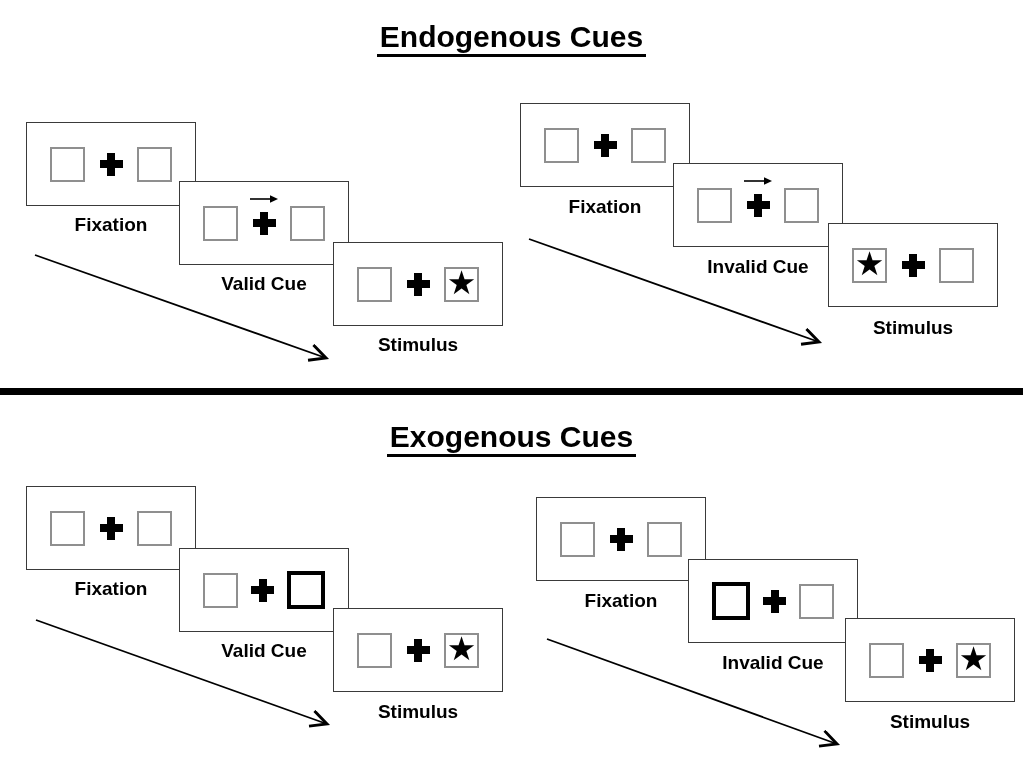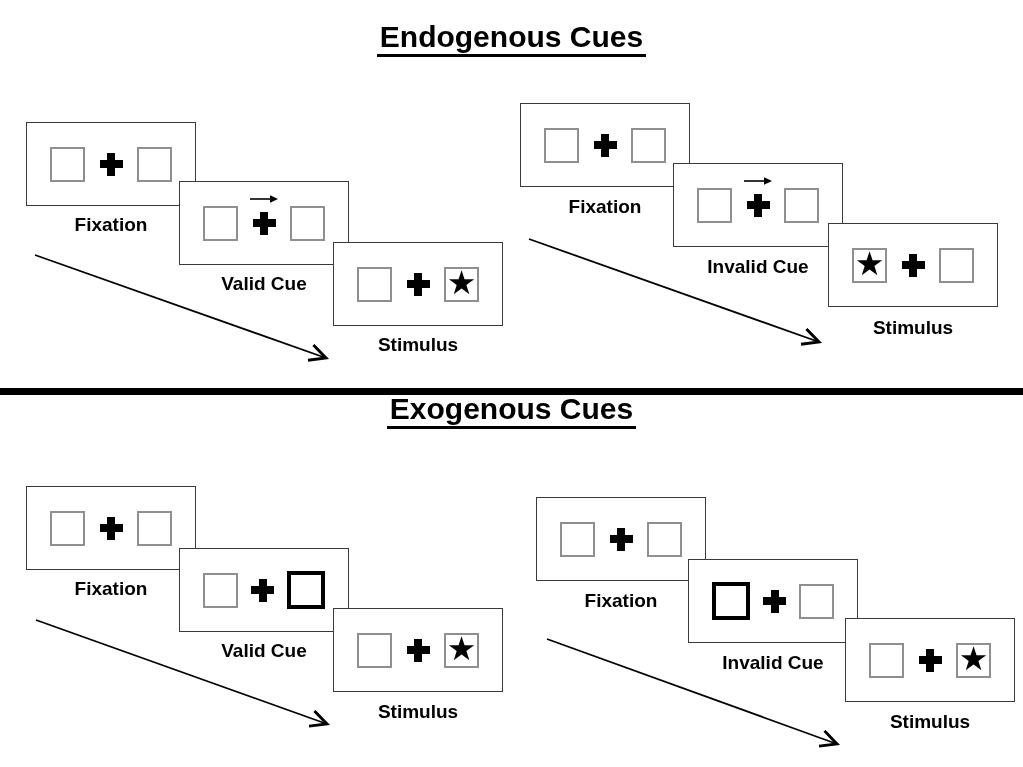--- a/index.html
+++ b/index.html
@@ -50,21 +50,21 @@
     </defs>
     <line x1="35" y1="255" x2="326" y2="358" stroke="#000" stroke-width="1.8" marker-end="url(#ah)"></line>
     <line x1="529" y1="239" x2="819" y2="342" stroke="#000" stroke-width="1.8" marker-end="url(#ah)"></line>
     <line x1="36" y1="620" x2="327" y2="724" stroke="#000" stroke-width="1.8" marker-end="url(#ah)"></line>
     <line x1="547" y1="639" x2="837" y2="744" stroke="#000" stroke-width="1.8" marker-end="url(#ah)"></line>
   </svg>
 
   <div class="title" style="top:20px">
     <span>Endogenous Cues</span>
   </div>
-  <div class="title" style="top:392px">
+  <div class="title" style="top:420px">
     <span>Exogenous Cues</span>
   </div>
 
   <div class="divider" style="top:388px"></div>
 
   <div class="panel z1" style="left:26px;top:122px">
     <div class="sq"></div>
     <div class="plus"></div>
     <div class="sq"></div>
   </div>

